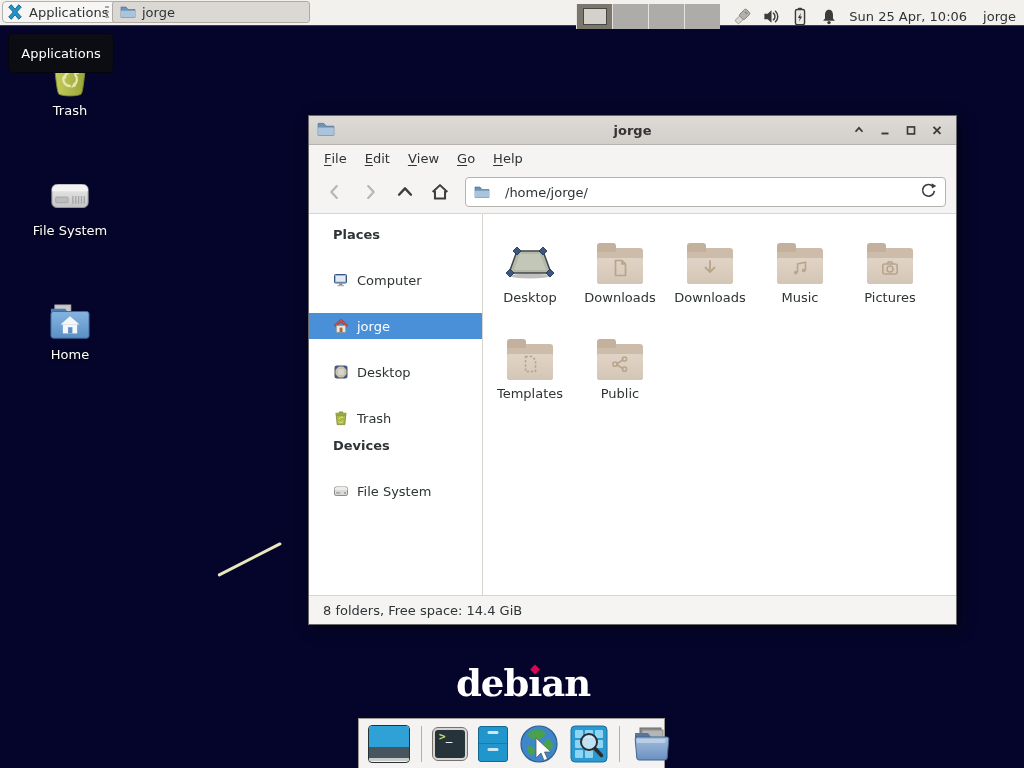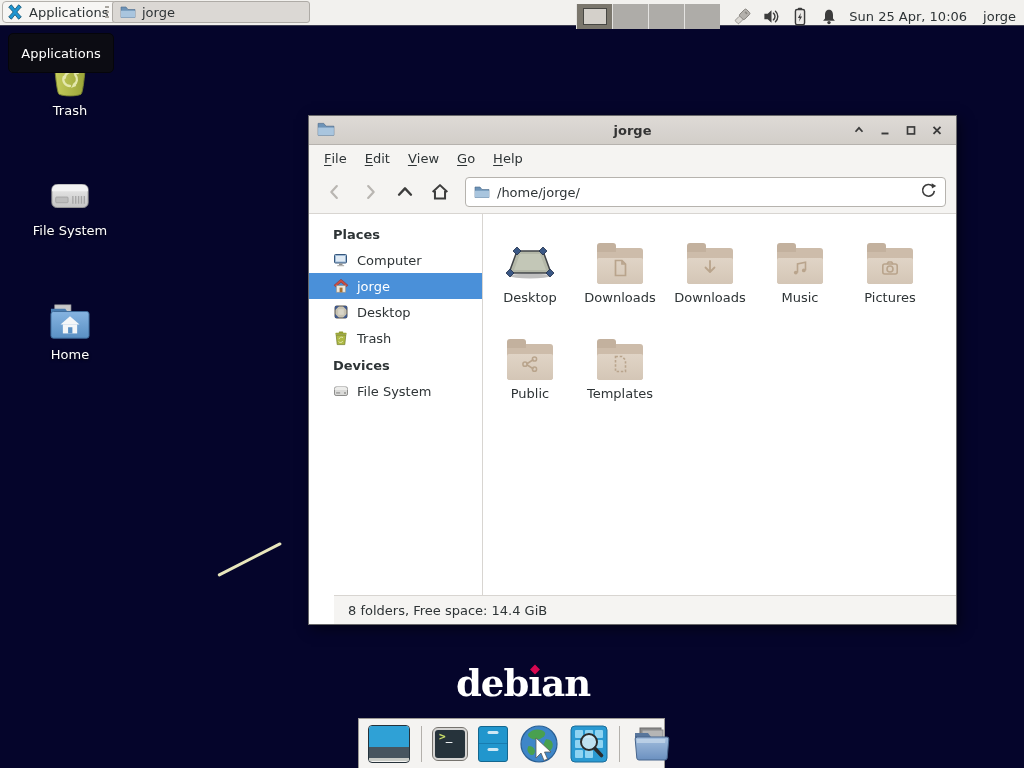--- a/index.html
+++ b/index.html
@@ -53,44 +53,44 @@
   .ctrl{width:22px;height:22px;display:flex;align-items:center;justify-content:center;border-radius:3px;}
 
   .menubar{height:26px;flex:0 0 auto;background:#f5f4f2;display:flex;align-items:center;padding-left:6px;}
   .menu-item{padding:0 9px;height:100%;display:flex;align-items:center;}
   .menu-item u{text-decoration:underline;text-underline-offset:2px;}
 
   .toolbar{height:42px;flex:0 0 auto;background:#f5f4f2;border-bottom:1px solid #d8d5d1;
            display:flex;align-items:center;padding:0 10px;gap:3px;}
   .tool-btn{width:32px;height:30px;display:flex;align-items:center;justify-content:center;border-radius:3px;}
   .addr{flex:1;height:30px;margin-left:6px;background:#fff;border:1px solid #b6b3ae;border-radius:4px;
-        display:flex;align-items:center;padding:0 8px;gap:7px;box-sizing:border-box;}
+        display:flex;align-items:center;padding:0 8px;gap:15px;box-sizing:border-box;}
   .addr-text{flex:1;}
 
   .wbody{flex:1;display:flex;min-height:0;}
   .sidebar{width:174px;flex:0 0 auto;background:#fff;border-right:1px solid #d8d5d1;padding-top:6px;box-sizing:border-box;}
   .side-header{font-weight:bold;padding:7px 24px 5px;}
-  .side-item{display:flex;align-items:center;gap:8px;padding:5px 8px 5px 24px;}
+  .side-item{display:flex;align-items:center;gap:8px;padding:5px 8px 5px 24px;margin-top:20px;}
   .side-item.selected{background:#4a90d9;color:#fff;}
   .side-item svg{flex:0 0 auto;}
 
   .main{flex:1;display:flex;flex-wrap:wrap;align-content:flex-start;padding:16px 0 0 2px;background:#fff;}
   .cell{width:90px;height:96px;display:flex;flex-direction:column;align-items:center;}
   .icon-slot{height:54px;display:flex;align-items:flex-end;justify-content:center;}
   .cell-label{margin-top:6px;white-space:nowrap;}
 
   .folder-ic{position:relative;width:46px;height:36px;}
   .folder-back{position:absolute;inset:0;background:#cdbcaa;border-radius:3px;}
   .folder-tab{position:absolute;top:-5px;left:0;width:19px;height:9px;background:#c3b19e;border-radius:3px 3px 0 0;}
   .folder-front{position:absolute;left:0;right:0;bottom:0;height:26px;
                 background:linear-gradient(#e0d4c6,#d4c6b6);border-radius:2px 2px 3px 3px;}
   .folder-glyph{position:absolute;left:50%;top:56%;transform:translate(-50%,-50%);z-index:2;}
 
   .statusbar{height:28px;flex:0 0 auto;background:#f5f4f2;border-top:1px solid #d8d5d1;
-             display:flex;align-items:center;padding-left:14px;margin-left:25px;}
+             display:flex;align-items:center;padding-left:14px;}
 
   
   .brand{position:absolute;left:456px;top:662px;color:#fff;font-family:"DejaVu Serif","Liberation Serif",serif;
          font-size:37px;font-weight:bold;letter-spacing:-1px;z-index:3;line-height:1.15;}
   .brand .bi{position:relative;display:inline-block;}
   .brand .bdot{position:absolute;left:50%;top:4px;width:7px;height:7px;transform:translateX(-50%) rotate(45deg);}
 
   
   .dock{position:absolute;left:358px;top:718px;width:307px;height:50px;background:#f4f3f1;
         border:1px solid #9c9995;border-bottom:none;box-sizing:border-box;display:flex;align-items:center;
@@ -454,42 +454,42 @@
           <div class="cell-label">Pictures</div>
         </div>
 
         <div class="cell">
           <div class="icon-slot">
               <div class="folder-ic">
             <div class="folder-back"></div>
                 <div class="folder-tab"></div>
                 <div class="folder-front"></div>
             <svg class="folder-glyph" width="20" height="20" viewBox="0 0 20 20">
-              <path d="M6.5 10 L13.5 5.5 M6.5 10.5 L13.5 15" stroke="#b9a48c" stroke-width="1.5" fill="none"></path>
-              <circle cx="5" cy="10.2" r="2.1" fill="none" stroke="#b9a48c" stroke-width="1.5"></circle>
-              <circle cx="14.5" cy="5" r="2.1" fill="none" stroke="#b9a48c" stroke-width="1.5"></circle>
-              <circle cx="14.5" cy="15.2" r="2.1" fill="none" stroke="#b9a48c" stroke-width="1.5"></circle>
+              <path d="M5.5 2.5 h6.5 l3.5 3.5 v11.5 h-10 Z" fill="none" stroke="#b9a48c" stroke-width="1.6" stroke-dasharray="2.4 1.8"></path>
             </svg>
           </div>
             </div>
-          <div class="cell-label">Public</div>
+          <div class="cell-label">Templates</div>
         </div>
 
         <div class="cell">
           <div class="icon-slot">
               <div class="folder-ic">
             <div class="folder-back"></div>
                 <div class="folder-tab"></div>
                 <div class="folder-front"></div>
             <svg class="folder-glyph" width="20" height="20" viewBox="0 0 20 20">
-              <path d="M5.5 2.5 h6.5 l3.5 3.5 v11.5 h-10 Z" fill="none" stroke="#b9a48c" stroke-width="1.6" stroke-dasharray="2.4 1.8"></path>
+              <path d="M6.5 10 L13.5 5.5 M6.5 10.5 L13.5 15" stroke="#b9a48c" stroke-width="1.5" fill="none"></path>
+              <circle cx="5" cy="10.2" r="2.1" fill="none" stroke="#b9a48c" stroke-width="1.5"></circle>
+              <circle cx="14.5" cy="5" r="2.1" fill="none" stroke="#b9a48c" stroke-width="1.5"></circle>
+              <circle cx="14.5" cy="15.2" r="2.1" fill="none" stroke="#b9a48c" stroke-width="1.5"></circle>
             </svg>
           </div>
             </div>
-          <div class="cell-label">Templates</div>
+          <div class="cell-label">Public</div>
         </div>
 
       </div>
     </div>
 
     <div class="statusbar">
       <span>8 folders, Free space: 14.4 GiB</span>
     </div>
   </div>
 

